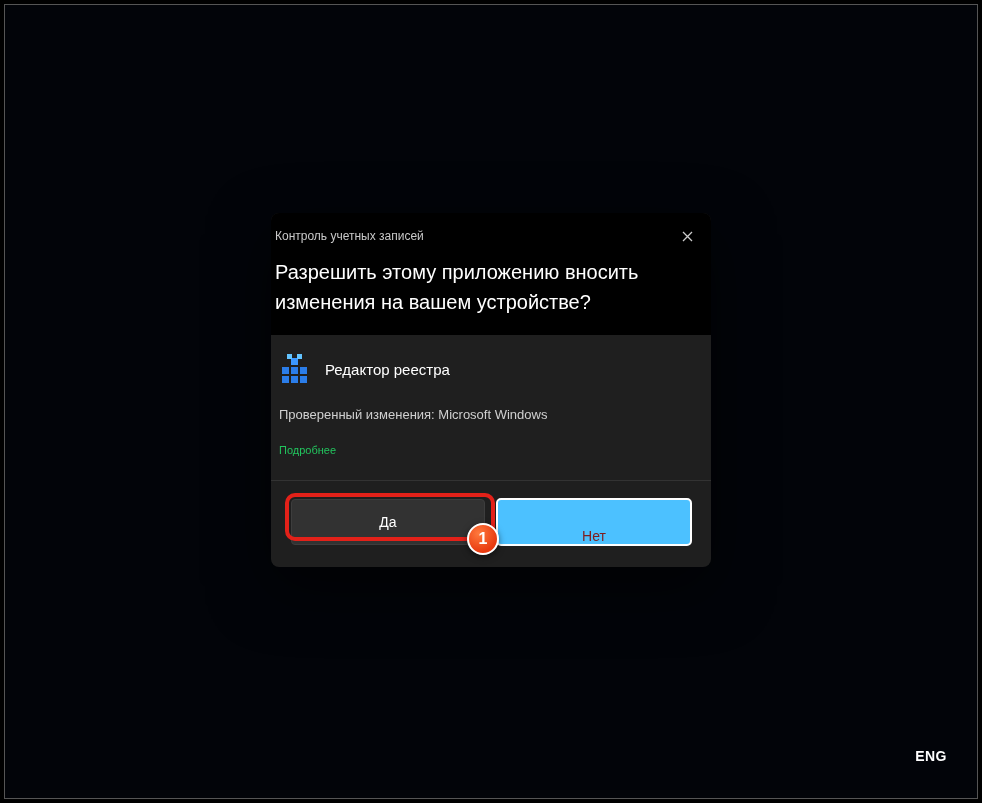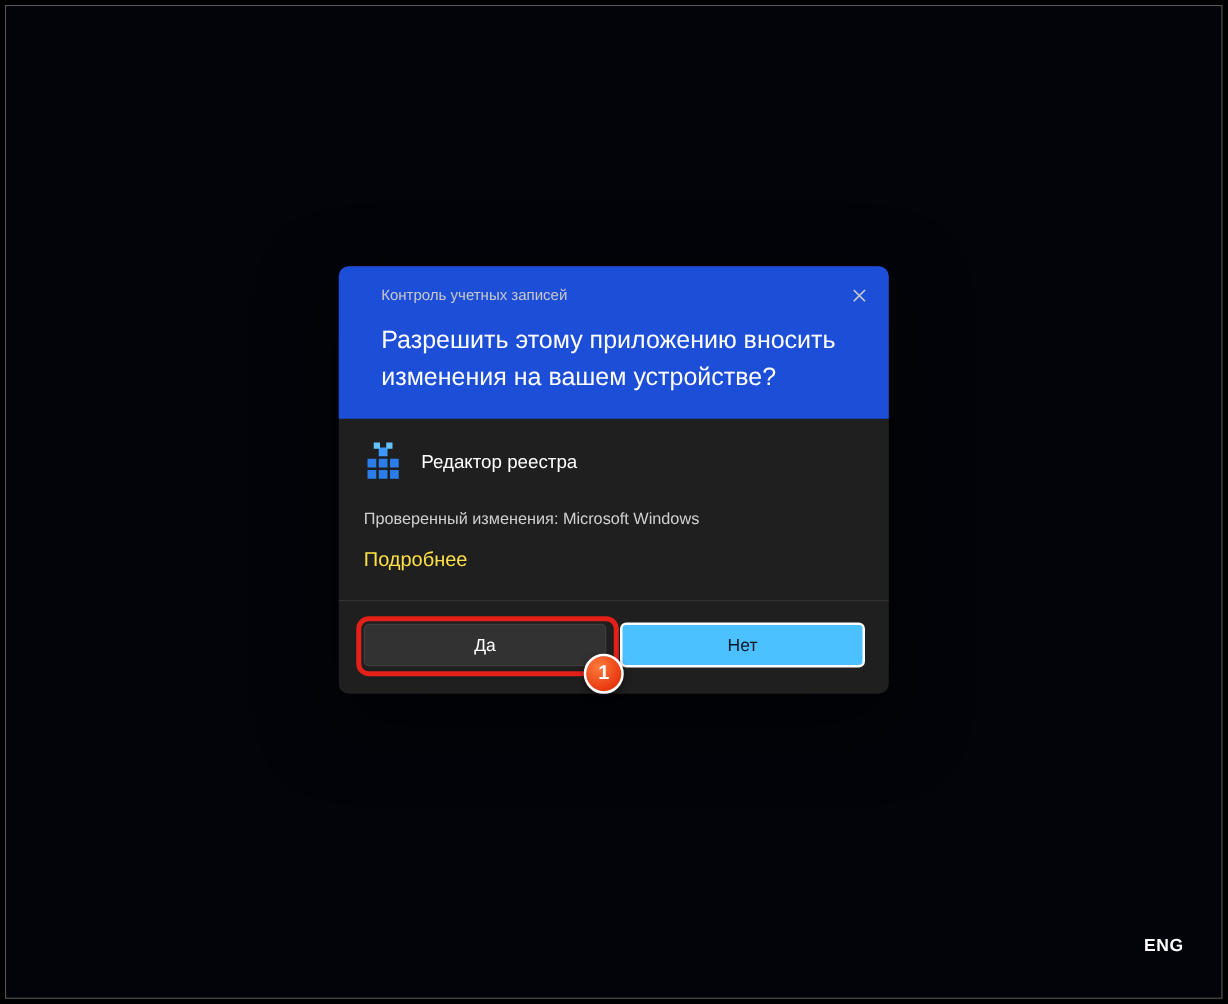--- a/index.html
+++ b/index.html
@@ -63,23 +63,23 @@
       left: 266px;
       top: 208px;
       width: 440px;
       background: #1f1f1f;
       border-radius: 8px;
       box-shadow: 0 20px 60px rgba(0,0,0,0.6);
       color: #fff;
       overflow: visible;
     }
     .dialog-header {
-      background: #1d4ed8;
+      background: #000000;
       border-radius: 8px 8px 0 0;
-      padding: 16px 20px 18px 34px;
+      padding: 16px 20px 18px 4px;
       position: relative;
     }
     .dialog-caption {
       font-size: 12px;
       color: #c8c8c8;
       margin-bottom: 14px;
     }
     .dialog-title {
       font-size: 20px;
       color: #fff;
@@ -94,21 +94,21 @@
       height: 28px;
       display: flex;
       align-items: center;
       justify-content: center;
       color: #ccc;
       cursor: pointer;
       border-radius: 4px;
       font-size: 14px;
     }
     .dialog-body {
-      padding: 18px 20px 22px 20px;
+      padding: 18px 20px 22px 8px;
     }
     .app-row {
       display: flex;
       align-items: center;
       gap: 14px;
       margin-bottom: 22px;
     }
     .app-icon {
       width: 32px;
       height: 32px;
@@ -117,53 +117,54 @@
     .app-name {
       font-size: 15px;
       color: #fff;
     }
     .publisher {
       font-size: 13px;
       color: #d0d0d0;
       margin-bottom: 18px;
     }
     .more-link {
-      font-size: 16px;
-      color: #fde047;
+      font-size: 11px;
+      color: #22c55e;
       cursor: pointer;
       display: inline-block;
     }
     .dialog-footer {
       border-top: 1px solid #333;
       padding: 18px 20px 22px 20px;
       display: flex;
       gap: 12px;
       position: relative;
     }
     .btn {
       flex: 1;
-      height: 34px;
+      height: 46px;
       border-radius: 4px;
       font-size: 14px;
       cursor: pointer;
       display: flex;
       align-items: center;
       justify-content: center;
     }
     .btn-yes {
       background: #323232;
       color: #fff;
       border: 1px solid #3d3d3d;
     }
     .btn-no {
       background: #4cc1ff;
-      color: #0f172a;
+      color: #7f1d1d;
       border: 1px solid #4cc1ff;
       outline: 2px solid #fff;
       outline-offset: -1px;
+      align-items: flex-end;
     }
     .highlight {
       position: absolute;
       border: 4px solid #e32119;
       border-radius: 10px;
       pointer-events: none;
     }
     .highlight-yes {
       left: 14px;
       top: 12px;

